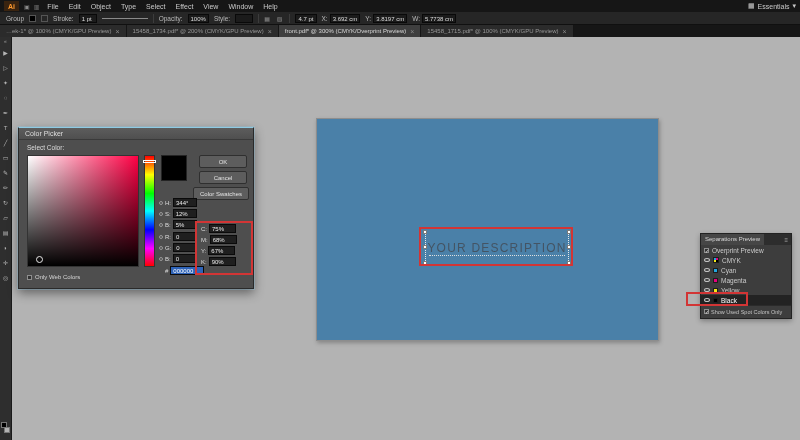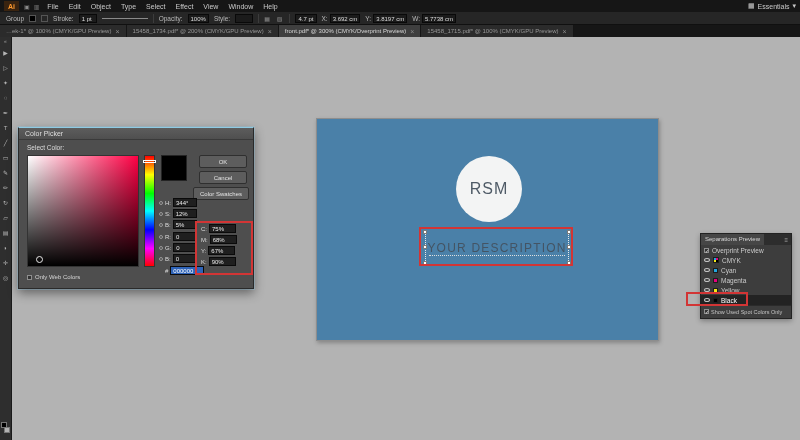--- a/index.html
+++ b/index.html
@@ -206,23 +206,20 @@
         <div class="tool">✛</div>
         <div class="tool">◎</div>
       </div>
     <div class="fs-ind">
       <span class="fs-fill"></span>
       <span class="fs-stroke"></span>
     </div>
   </div>
 
   <div class="artboard" style="background: rgb(74, 128, 168);">
-    <div class="logo-circle">
-      <span>RSM</span>
-    </div>
     <div class="desc-group">
       <span class="sel-edge" style="left:0"></span>
       <span class="sel-edge" style="right:0"></span>
       <span class="sel-base"></span>
       <span class="txt">YOUR DESCRIPTION</span>
       <span class="handle" style="left:-2px;top:-2px"></span>
       <span class="handle" style="left:-2px;top:13px"></span>
       <span class="handle" style="left:-2px;bottom:-2px"></span>
       <span class="handle" style="right:-2px;top:-2px"></span>
       <span class="handle" style="right:-2px;top:13px"></span>

